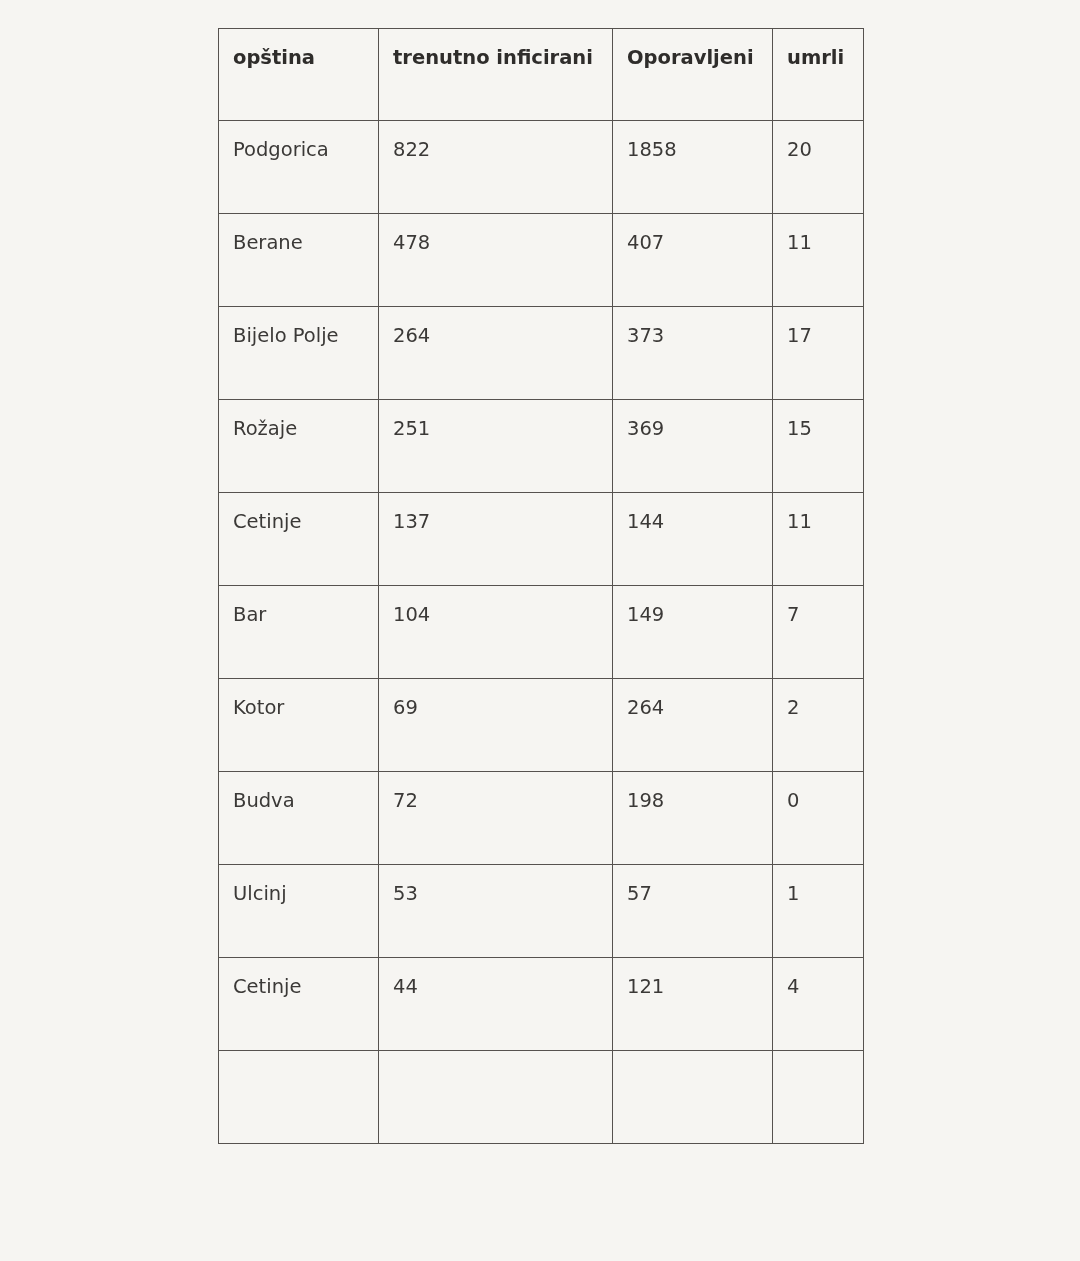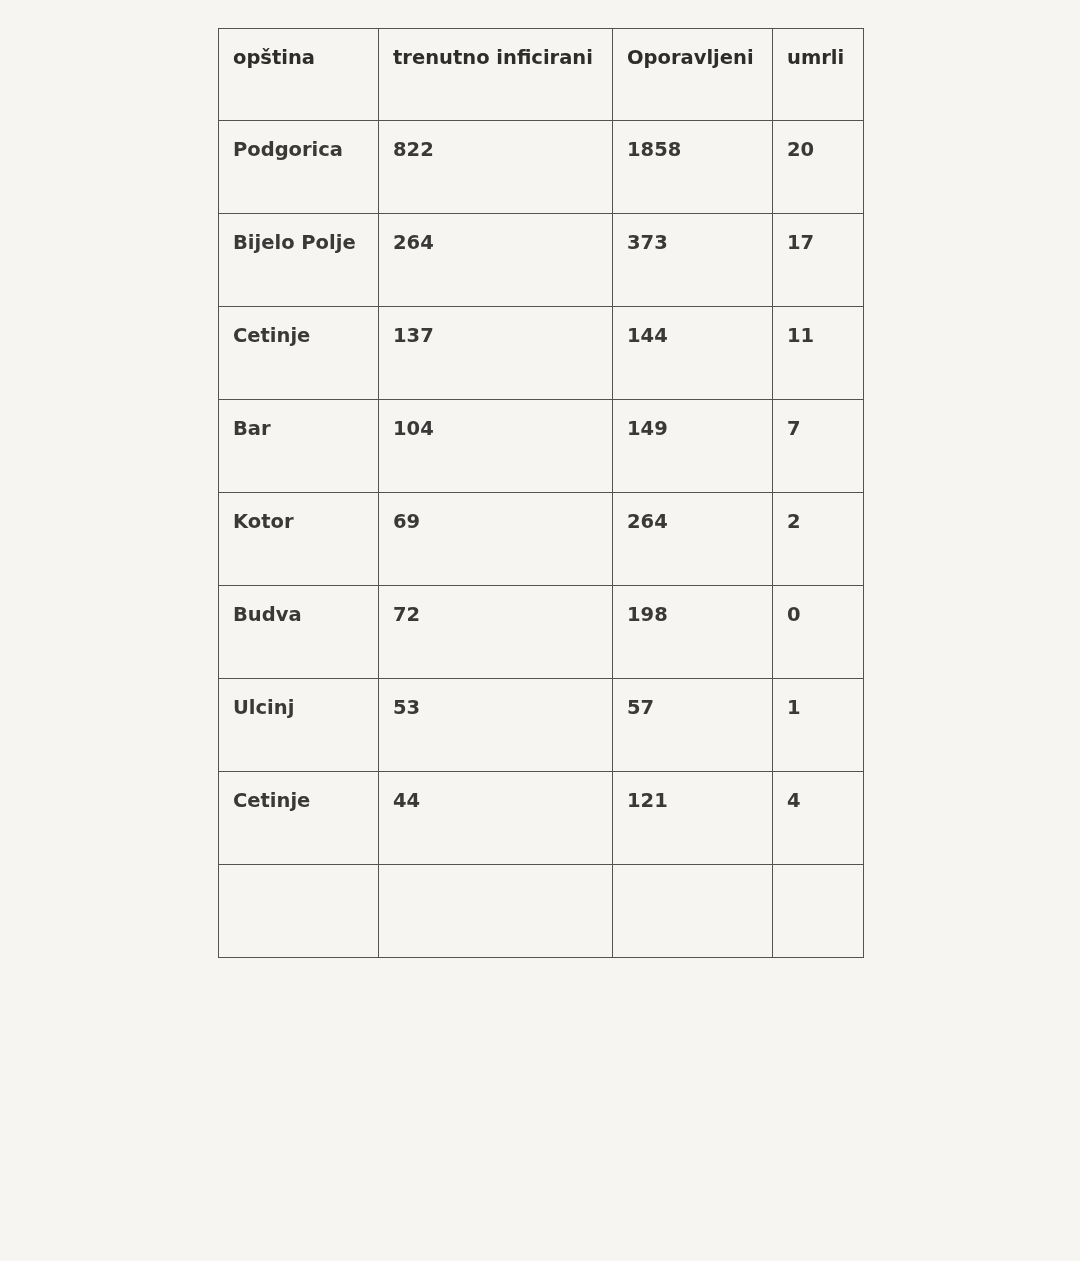--- a/index.html
+++ b/index.html
@@ -46,21 +46,20 @@
     overflow: hidden;
   }
   table.stats th {
     font-weight: 700;
     color: #2f2d2b;
     font-size: 19.5px;
     height: 92px;
   }
   table.stats tbody tr td {
     height: 93px;
-    font-weight: bold;
   }
   table.stats tbody tr.partial-row td {
     height: 93px;
   }
 </style>
 </head>
 <body>
 
 <div id="table-wrap">
   <table class="stats">
@@ -79,24 +78,36 @@
       </tr>
     </thead>
     <tbody id="table-body">
         <tr>
           <td>Podgorica</td>
           <td>822</td>
           <td>1858</td>
           <td>20</td>
         </tr>
         <tr>
+          <td>Berane</td>
+          <td>478</td>
+          <td>407</td>
+          <td>11</td>
+        </tr>
+        <tr>
           <td>Bijelo Polje</td>
           <td>264</td>
           <td>373</td>
           <td>17</td>
+        </tr>
+        <tr>
+          <td>Rožaje</td>
+          <td>251</td>
+          <td>369</td>
+          <td>15</td>
         </tr>
         <tr>
           <td>Cetinje</td>
           <td>137</td>
           <td>144</td>
           <td>11</td>
         </tr>
         <tr>
           <td>Bar</td>
           <td>104</td>

